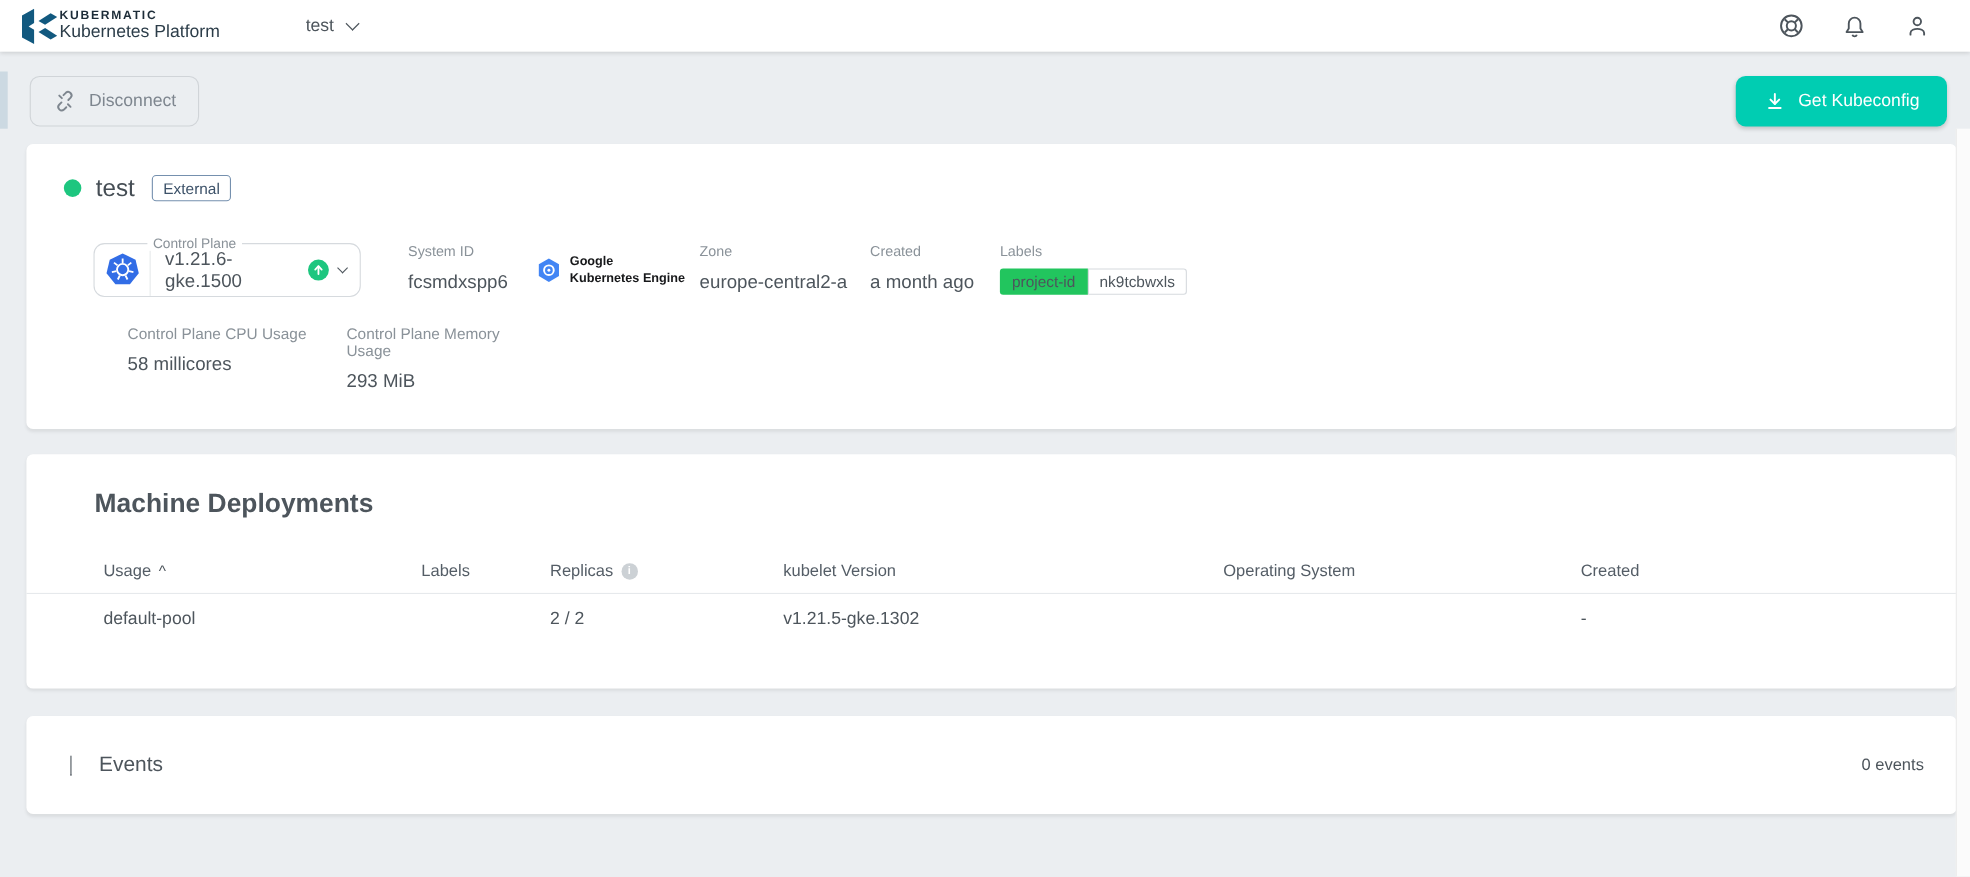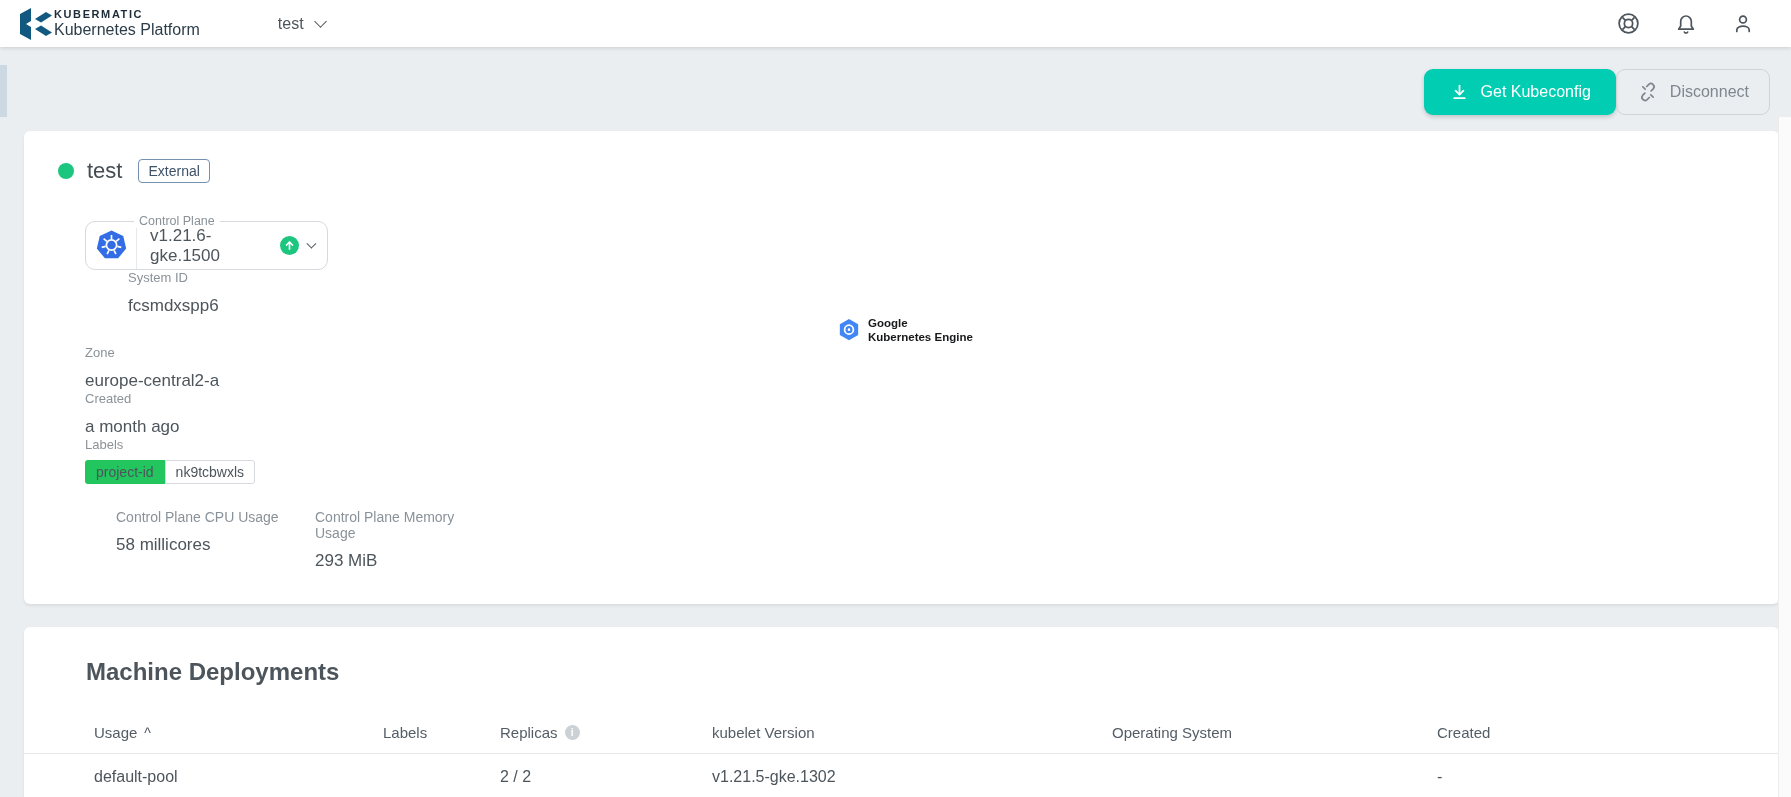--- a/index.html
+++ b/index.html
@@ -39,21 +39,21 @@
   .main { margin: 14px 12px 0 24px; }
   .card { background: #fff; border-radius: 6px; box-shadow: 0 2px 3px rgba(0,0,0,.07); }
 
   
   .card-cluster { padding: 27px 40px 33px 34px; }
   .cluster-head { display: flex; align-items: center; gap: 13px; }
   .health-dot { width: 16px; height: 16px; border-radius: 50%; background: #1dc67f; }
   .cluster-name { font-size: 22px; color: #454d54; }
   .type-badge { border: 1px solid #7590ae; color: #3d5269; border-radius: 4px; font-size: 14px; padding: 3px 9px; margin-left: 3px; }
 
-  .cluster-info { display: flex; margin: 37px 0 0 27px; align-items: stretch; flex-direction: column; }
+  .cluster-info { display: flex; margin: 37px 0 0 27px; align-items: stretch; }
   .cp-box { width: 243px; height: 49px; border: 1px solid #d6dade; border-radius: 10px; display: flex; align-items: center; position: relative; background: #fff; cursor: pointer; }
   .cp-label { position: absolute; top: -8px; left: 48px; background: #fff; padding: 0 5px; font-size: 12.5px; color: #8a9299; }
   .cp-logo { width: 51px; display: flex; justify-content: center; align-items: center; align-self: stretch; border-right: 1px solid #e7eaec; }
   .cp-value { flex: 1; display: flex; align-items: center; gap: 9px; padding: 0 12px 0 13px; font-size: 17px; color: #4d555c; }
   .up-icon { width: 19px; height: 19px; border-radius: 50%; background: #1dc67f; display: flex; align-items: center; justify-content: center; flex: none; }
   .cp-value .chev { margin-left: auto; }
 
   .info-field .f-label { font-size: 13px; color: #8a9299; }
   .info-field .f-value { font-size: 17px; color: #4d555c; margin-top: 11px; }
   .f-clusterid { margin-left: 43px; width: 117px; }
@@ -142,41 +142,41 @@
         <circle cx="12" cy="7.5" r="3.4"></circle>
         <path d="M5.8 19.5 v-1.6 c0-2.6 3.7-3.7 6.2-3.7 s6.2 1.1 6.2 3.7 v1.6"></path>
       </svg>
     </span>
   </div>
 </header>
 
 <div class="toolbar">
   <span class="accent-bar"></span>
 
-  <button class="btn btn-teal">
-    <span>
-      <svg width="21" height="21" viewBox="0 0 24 24" fill="none" stroke="#fff" stroke-width="2" stroke-linecap="round" stroke-linejoin="round">
-        <line x1="12" y1="4" x2="12" y2="14"></line>
-        <polyline points="7.5,9.8 12,14.3 16.5,9.8"></polyline>
-        <line x1="6" y1="18.5" x2="18" y2="18.5"></line>
-      </svg>
-    </span>
-    <span>Get Kubeconfig</span>
-  </button>
-
   <button class="btn btn-outline">
     <span>
       <svg width="22" height="22" viewBox="0 0 24 24" fill="none" stroke="#7e868f" stroke-width="1.9" stroke-linecap="round">
         <path d="M8.6 13.2 l-2.3 2.3 a3.4 3.4 0 0 0 4.8 4.8 l2.3-2.3"></path>
         <path d="M15.4 10.8 l2.3-2.3 a3.4 3.4 0 0 0-4.8-4.8 l-2.3 2.3"></path>
         <line x1="6.4" y1="6.4" x2="9" y2="9"></line>
         <line x1="15" y1="15" x2="17.6" y2="17.6"></line>
       </svg>
     </span>
     <span>Disconnect</span>
+  </button>
+
+  <button class="btn btn-teal">
+    <span>
+      <svg width="21" height="21" viewBox="0 0 24 24" fill="none" stroke="#fff" stroke-width="2" stroke-linecap="round" stroke-linejoin="round">
+        <line x1="12" y1="4" x2="12" y2="14"></line>
+        <polyline points="7.5,9.8 12,14.3 16.5,9.8"></polyline>
+        <line x1="6" y1="18.5" x2="18" y2="18.5"></line>
+      </svg>
+    </span>
+    <span>Get Kubeconfig</span>
   </button>
 </div>
 
 <main class="main">
 
   <section class="card card-cluster">
     <div class="cluster-head">
       <span class="health-dot"></span>
       <span class="cluster-name">test</span>
       <span class="type-badge">External</span>

